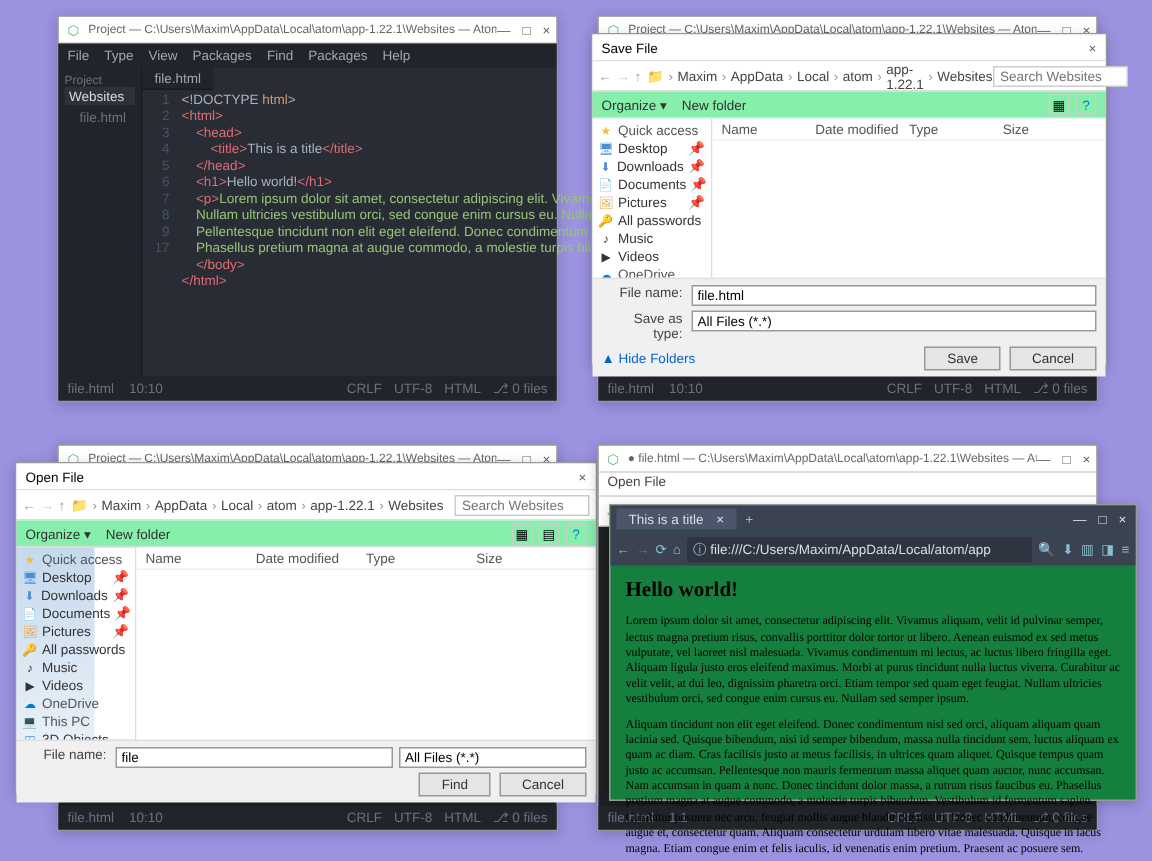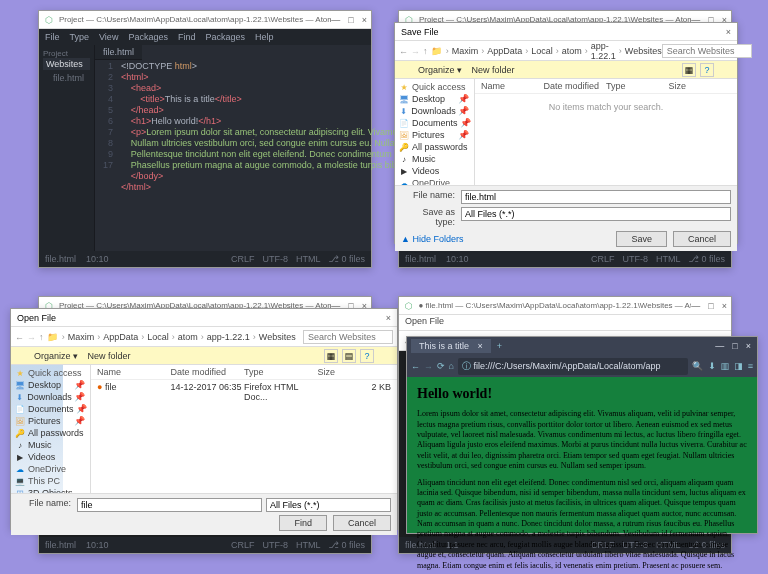--- a/index.html
+++ b/index.html
@@ -20,21 +20,21 @@
 .gutter{position:absolute;left:0;top:16px;width:22px;color:#4b5263;text-align:right;padding-right:4px;font-family:monospace;font-size:8px;line-height:11px}
 .code{position:absolute;left:26px;top:16px;font-family:monospace;font-size:8px;line-height:11px;white-space:pre}
 .tag{color:#e06c75}.attr{color:#d19a66}.str{color:#98c379}.txt{color:#abb2bf}
 .statusbar{position:absolute;bottom:0;left:0;right:0;height:16px;background:#21252b;color:#6b717d;display:flex;align-items:center;padding:0 6px;gap:10px}
 .statusbar .right{margin-left:auto;display:flex;gap:8px}
 .dialog-title{height:18px;background:#fff;display:flex;align-items:center;padding:0 6px;border-bottom:1px solid #ddd}
 .dialog-title .winctrl{margin-left:auto;display:flex;gap:8px;color:#666}
 .crumbs{height:20px;display:flex;align-items:center;padding:0 4px;border-bottom:1px solid #ddd;background:#fff;color:#444}
 .crumbs .arrow{margin:0 3px;color:#999}
 .crumbs .search{margin-left:auto;border:1px solid #ccc;padding:1px 4px;width:90px;color:#999}
-.toolbar{height:18px;display:flex;align-items:center;padding:0 23px;border-bottom:1px solid #ddd;background:#fef9c3}
+.toolbar{height:18px;display:flex;align-items:center;padding:0 6px;border-bottom:1px solid #ddd;background:#86efac}
 .toolbar .sp{margin-left:auto;display:flex;gap:4px}
 .sq{width:14px;height:14px;border:1px solid #ccc;display:flex;align-items:center;justify-content:center}
 .dlg-body{display:flex;height:140px}
 .sidepane{width:80px;border-right:1px solid #ddd;background:#fff;padding:2px;overflow:hidden}
 .sidepane .item{padding:1px 2px;color:#333;display:flex;align-items:center;gap:3px}
 .sidepane .hdr{color:#555;font-weight:500}
 .ico{width:10px;height:10px;display:inline-flex;align-items:center;justify-content:center;font-size:8px}
 .ico.star{color:#f0c040}.ico.desk{color:#4a90d9}.ico.dl{color:#4a90d9}.ico.doc{color:#888}.ico.pic{color:#e8a33d}.ico.pwd{color:#d4af37}.ico.music{color:#333}.ico.vid{color:#333}.ico.od{color:#0078d4}.ico.pc{color:#0078d4}.ico.obj{color:#4a90d9}
 .filelist{flex:1;background:#fff;position:relative}
 .cols{display:flex;padding:2px 6px;border-bottom:1px solid #eee;color:#555}
@@ -228,21 +228,20 @@
         </div>
 
     </div>
     <div class="filelist">
       <div class="cols">
           <span>Name</span>
           <span>Date modified</span>
           <span>Type</span>
           <span>Size</span>
         </div>
-      <div class="empty">No items match your search.</div>
     </div>
   </div>
   <div class="dlg-foot">
     <div class="formrow">
         <label>File name:</label>
         <input value="file.html" style="">
       </div>
     <div class="formrow">
         <label>Save as type:</label>
         <input value="All Files (*.*)" style="">
@@ -366,26 +365,20 @@
         </div>
 
     </div>
     <div class="filelist" style="margin-left:80px">
       <div class="cols">
           <span>Name</span>
           <span>Date modified</span>
           <span>Type</span>
           <span>Size</span>
         </div>
-      <div class="row">
-        <span><span style="color:#e66000">●</span> <span>file</span></span>
-        <span>14-12-2017 06:35</span>
-        <span>Firefox HTML Doc...</span>
-        <span style="text-align:right">2 KB</span>
-      </div>
     </div>
   </div>
   <div class="dlg-foot">
     <div class="formrow">
       <label>File name:</label>
       <input style="flex: 2 1 0%;" value="file">
       <input style="flex: 1 1 0%; margin-left: 4px;" value="All Files (*.*)">
     </div>
     <div class="btns">
       <button class="btn">Find</button>

